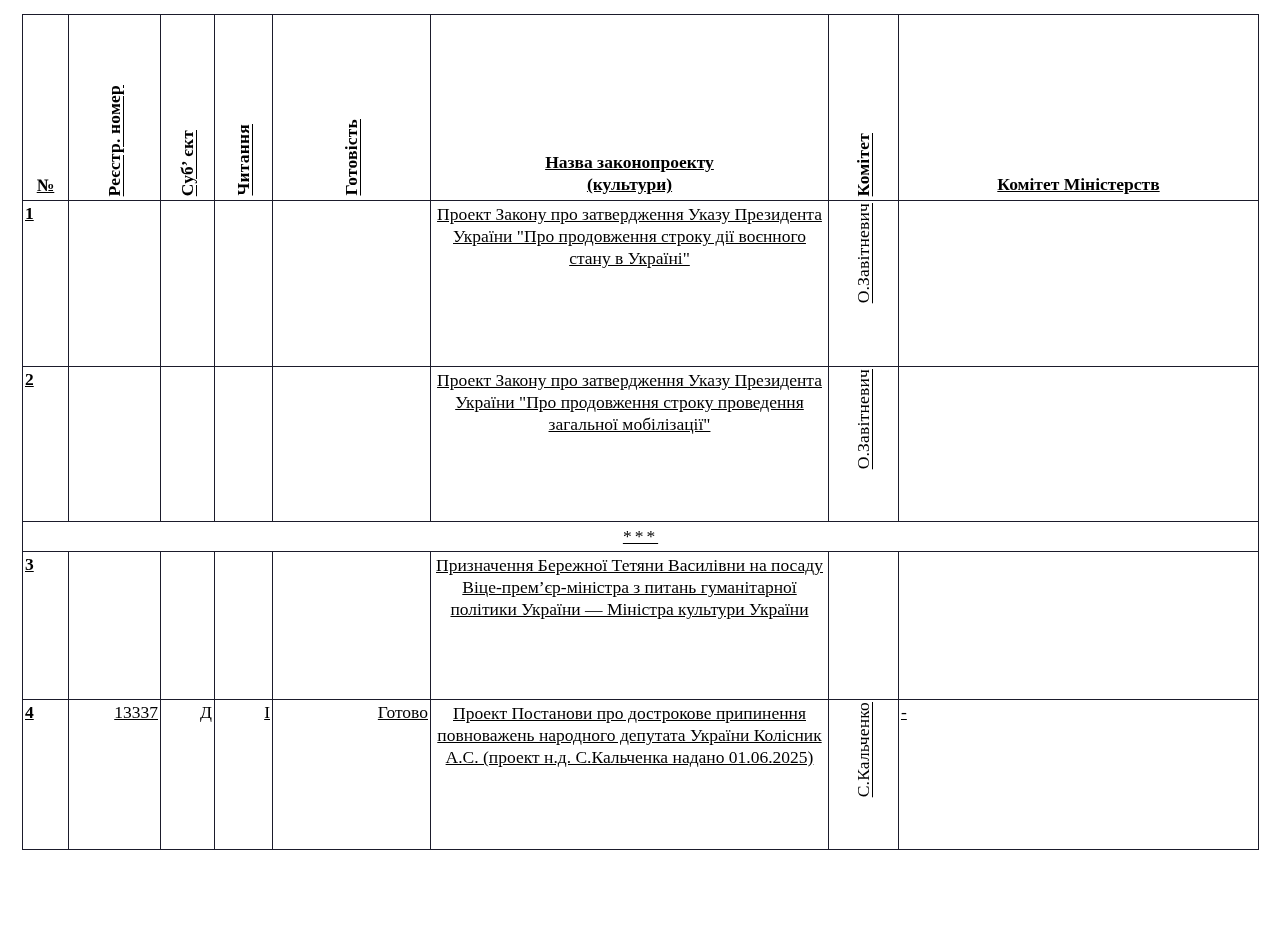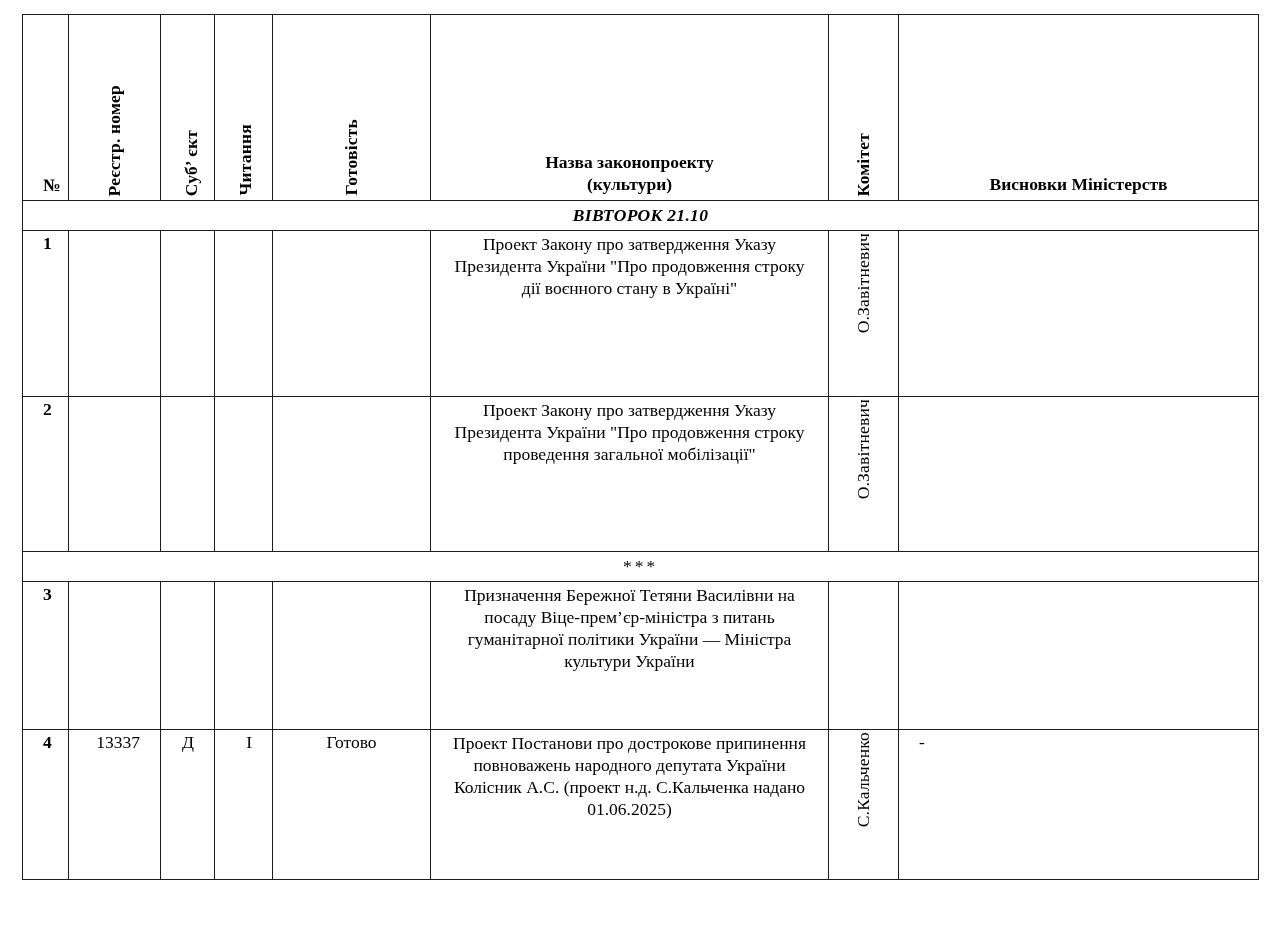--- a/index.html
+++ b/index.html
@@ -24,22 +24,23 @@
   table.agenda {
     border-collapse: collapse;
     table-layout: fixed;
     width: 1236px;
     font-size: 17.5px;
     line-height: 1.22;
   }
   table.agenda td, table.agenda th {
     border: 1px solid #1b1b2b;
     vertical-align: top;
-    padding: 2px 20px;
+    padding: 2px 2px;
     box-sizing: border-box;
+    text-decoration: underline;
   }
   
   col.c-num      { width: 46px; }
   col.c-reg      { width: 92px; }
   col.c-subj     { width: 54px; }
   col.c-read     { width: 58px; }
   col.c-ready    { width: 158px; }
   col.c-title    { width: 398px; }
   col.c-comm     { width: 70px; }
   col.c-concl    { width: 360px; }
@@ -95,21 +96,21 @@
     font-weight: bold;
     text-align: left;
     padding-left: 6px;
     padding-top: 4px;
   }
   td.center {
     text-align: right;
     padding-top: 4px;
   }
   td.left {
-    text-align: center;
+    text-align: right;
     padding-top: 4px;
     padding-left: 7px;
     margin-top: 24px;
   }
   td.title {
     text-align: center;
     padding-top: 4px;
     padding-left: 8px;
     line-height: 1.26;
   }
@@ -166,27 +167,24 @@
       <td class="head-title">
         <div class="head-title-inner">
           <div>Назва законопроекту</div>
           <div>(культури)</div>
         </div>
       </td>
       <td>
         <div class="vert">Комітет</div>
       </td>
       <td class="head-concl">
-        <div class="head-concl-inner">Висновки Міністерств</div>
-      </td>
-    </tr>
-
-    <tr class="section">
-      <td colspan="8">ВІВТОРОК 21.10</td>
-    </tr>
+        <div class="head-concl-inner">Комітет Міністерств</div>
+      </td>
+    </tr>
+
 
 
     <tr class="r1">
       <td class="num">1</td>
       <td class="center"></td>
       <td class="center"></td>
       <td class="center"></td>
       <td class="left"></td>
       <td class="title">Проект Закону про затвердження Указу Президента України "Про продовження строку дії воєнного стану в Україні"</td>
       <td class="comm">

